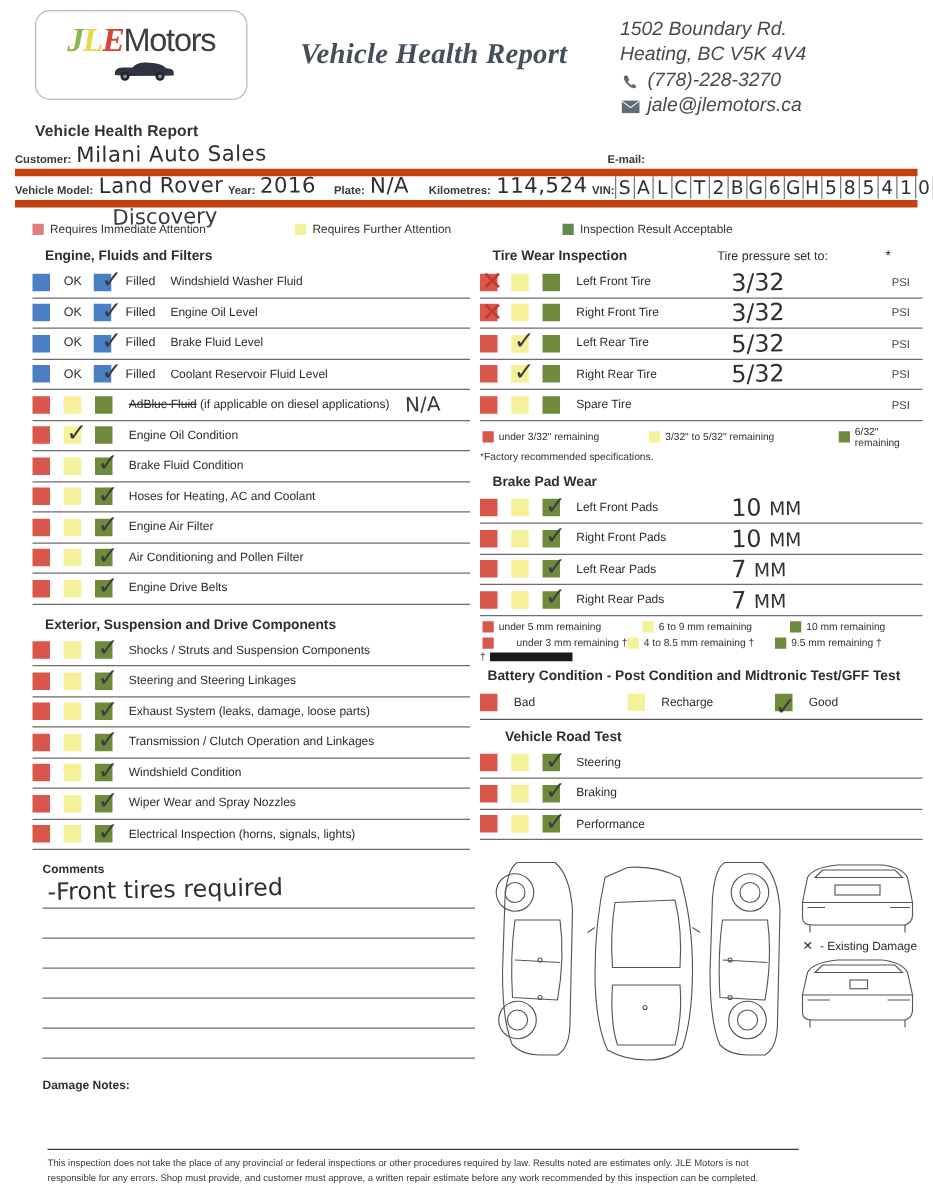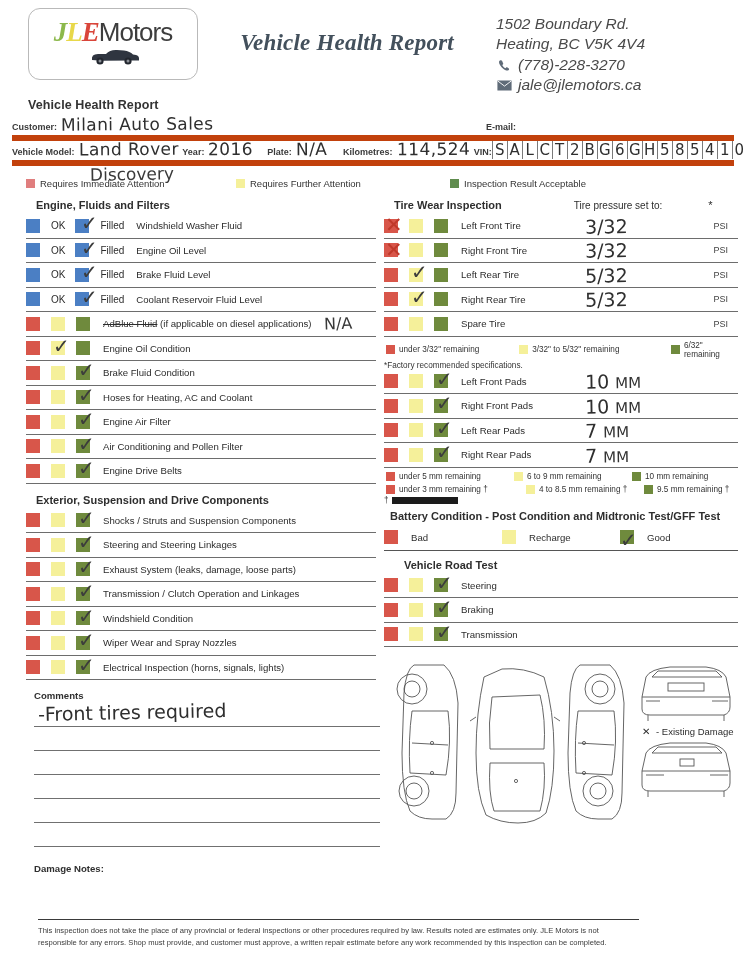--- a/index.html
+++ b/index.html
@@ -471,20 +471,21 @@
             <i class="sw" style="background:#f5f09a"></i>
             <span>3/32" to 5/32" remaining</span>
           </span>
           <span class="mi">
             <i class="sw" style="background:#6f8a3d"></i>
             <span>6/32" remaining</span>
           </span>
         </div>
       <div class="footnote">*Factory recommended specifications.</div>
 
+      <div class="sect-head" style="margin-top:10px; margin-left:10px;">Brake Pad Wear</div>
       <div id="brake-rows">
           <div class="meas">
             <i class="sw-box sw-red"></i>
             <i class="sw-box sw-yel"></i>
             <i class="sw-box sw-grn"></i>
             <span class="row-label">Left Front Pads</span>
             <span class="meas-val hand">10 <span class="meas-unit">MM</span></span>
             <span class="mark" style="left:52px; top:-1px; color:#3c3c3c;">✓</span>
           </div>
           <div class="meas">
@@ -520,21 +521,21 @@
           <span class="mi" style="width: 118px;">
             <i class="sw" style="background:#f5f09a"></i>
             <span>6 to 9 mm remaining</span>
           </span>
           <span class="mi">
             <i class="sw" style="background:#6f8a3d"></i>
             <span>10 mm remaining</span>
           </span>
         </div>
       <div class="mini-legend" id="brake-legend-2">
-          <span class="mi" style="width: 140px;">
+          <span class="mi" style="width: 116px; justify-content: space-between;">
             <i class="sw" style="background:#d8564a"></i>
             <span>under 3 mm remaining †</span>
           </span>
           <span class="mi" style="width: 118px;">
             <i class="sw" style="background:#f5f09a"></i>
             <span>4 to 8.5 mm remaining †</span>
           </span>
           <span class="mi">
             <i class="sw" style="background:#6f8a3d"></i>
             <span>9.5 mm remaining †</span>
@@ -574,21 +575,21 @@
             <i class="sw-box sw-red"></i>
             <i class="sw-box sw-yel"></i>
             <i class="sw-box sw-grn"></i>
             <span class="row-label">Braking</span>
             <span class="mark" style="left:52px; top:-1px; color:#3c3c3c;">✓</span>
           </div>
           <div class="chk-row">
             <i class="sw-box sw-red"></i>
             <i class="sw-box sw-yel"></i>
             <i class="sw-box sw-grn"></i>
-            <span class="row-label">Transmission</span>
+            <span class="row-label">Performance</span>
             <span class="mark" style="left:52px; top:-1px; color:#3c3c3c;">✓</span>
           </div>
         </div>
 
       <div class="diagram">
         <svg width="352" height="175" viewBox="0 0 352 175">
           <g fill="none" stroke="#555" stroke-width="0.9">
 
             <g>
               <path d="M30 12 Q22 16 20 40 L18 100 Q18 140 26 158 Q34 166 48 166 L62 166 Q72 160 72 140 L74 50 Q72 22 60 12 Z"></path>

